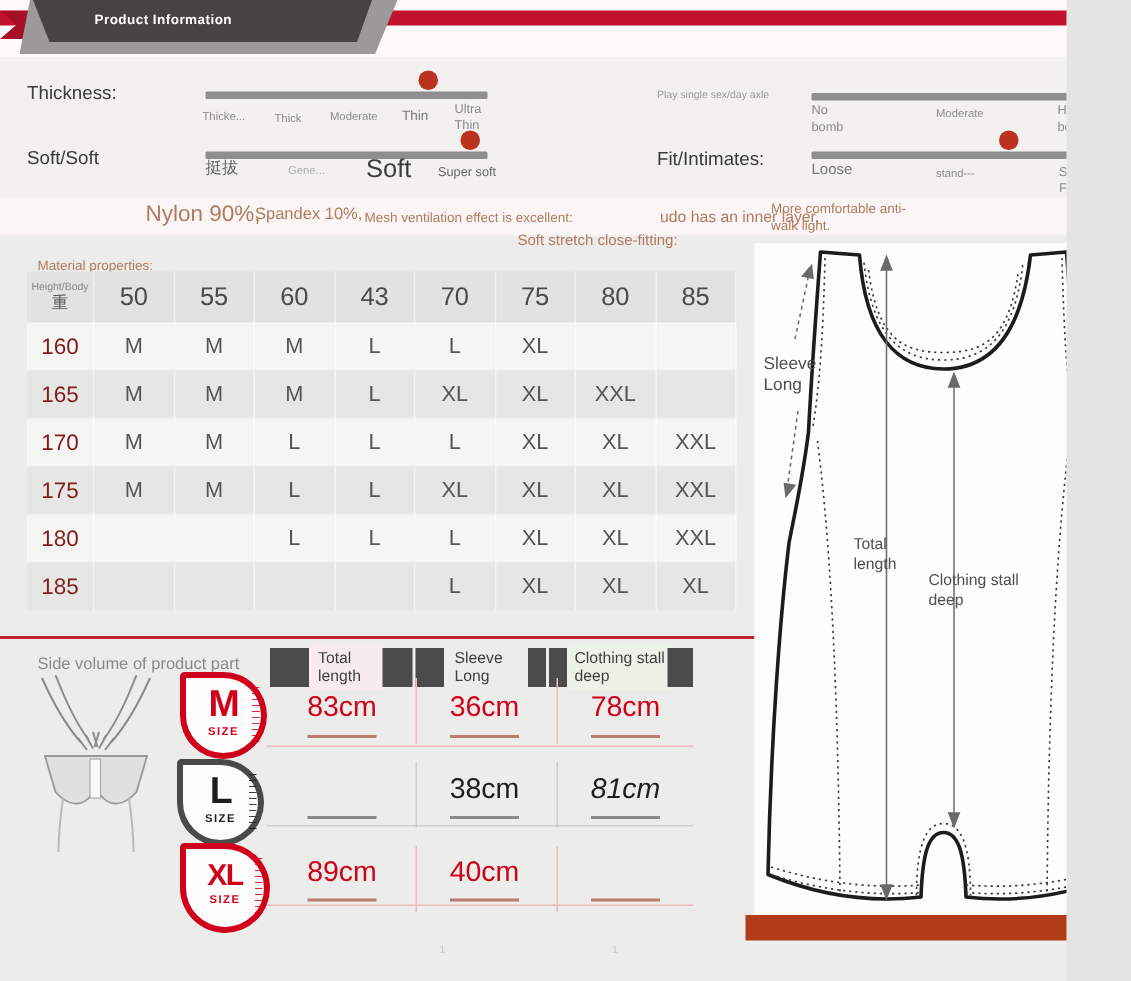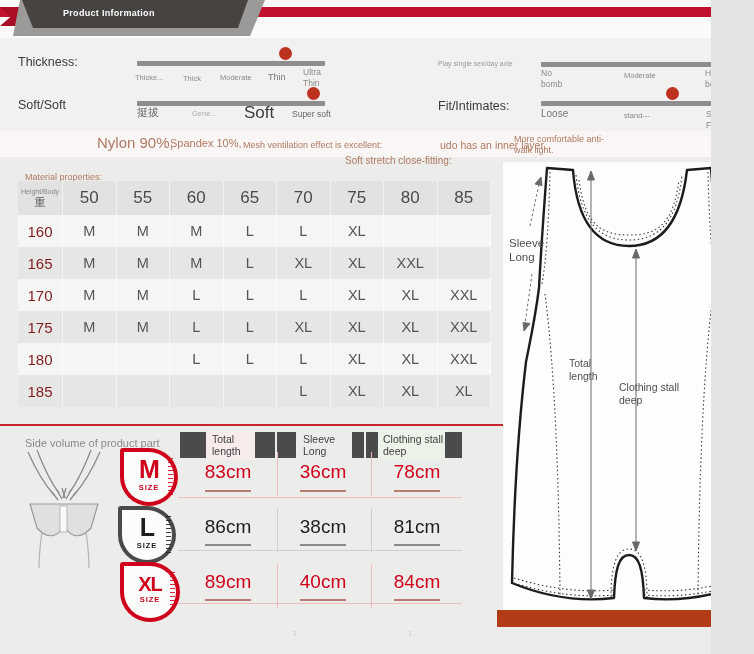--- a/index.html
+++ b/index.html
@@ -137,21 +137,21 @@
 
   <div class="abs stable">
     <div class="tr head">
       <div class="td c0 corner">
         <span class="c-top">Height/Body</span>
         <span class="c-bot">重</span>
       </div>
       <div class="td">50</div>
       <div class="td">55</div>
       <div class="td">60</div>
-      <div class="td">65</div>
+      <div class="td">43</div>
       <div class="td">70</div>
       <div class="td">75</div>
       <div class="td">80</div>
       <div class="td">85</div>
     </div>
     <div class="tr odd">
       <div class="td c0">160</div>
       <div class="td">M</div>
       <div class="td">M</div>
       <div class="td">M</div>
@@ -268,40 +268,38 @@
     <div class="uline" style="left:394px;top:42px;"></div>
     <div class="hline" style="top:49px;"></div>
   </div>
 
   <div class="abs mrow dark" style="top:504px;height:52px;">
     <div class="badge dark" style="left:118px;top:2px;">
       <div class="badge-ruler"></div>
       <div class="badge-letter">L</div>
       <div class="badge-sub">SIZE</div>
     </div>
-    <span class="mval" style="left:183px;top:12px;">86cm</span>
     <span class="mval" style="left:278px;top:12px;">38cm</span>
-    <span class="mval" style="left:372px;top:12px;">81cm</span>
+    <span class="mval" style="left:372px;top:12px;font-style:italic;">81cm</span>
     <div class="vsep" style="left:277px;"></div>
     <div class="vsep" style="left:371px;"></div>
     <div class="uline" style="left:205px;top:40px;"></div>
     <div class="uline" style="left:300px;top:40px;"></div>
     <div class="uline" style="left:394px;top:40px;"></div>
     <div class="hline" style="top:46px;"></div>
   </div>
 
   <div class="abs mrow red" style="top:560px;height:56px;">
     <div class="badge red" style="left:120px;top:2px;width:52px;height:52px;">
       <div class="badge-ruler"></div>
       <div class="badge-letter xl">XL</div>
       <div class="badge-sub">SIZE</div>
     </div>
     <span class="mval" style="left:183px;top:11px;">89cm</span>
     <span class="mval" style="left:278px;top:11px;">40cm</span>
-    <span class="mval" style="left:372px;top:11px;">84cm</span>
     <div class="vsep" style="left:277px;"></div>
     <div class="vsep" style="left:371px;"></div>
     <div class="uline" style="left:205px;top:39px;"></div>
     <div class="uline" style="left:300px;top:39px;"></div>
     <div class="uline" style="left:394px;top:39px;"></div>
     <div class="hline" style="top:43px;"></div>
   </div>
 
   <div class="abs garment-panel">
     <svg width="251" height="448" viewBox="0 0 251 448">

